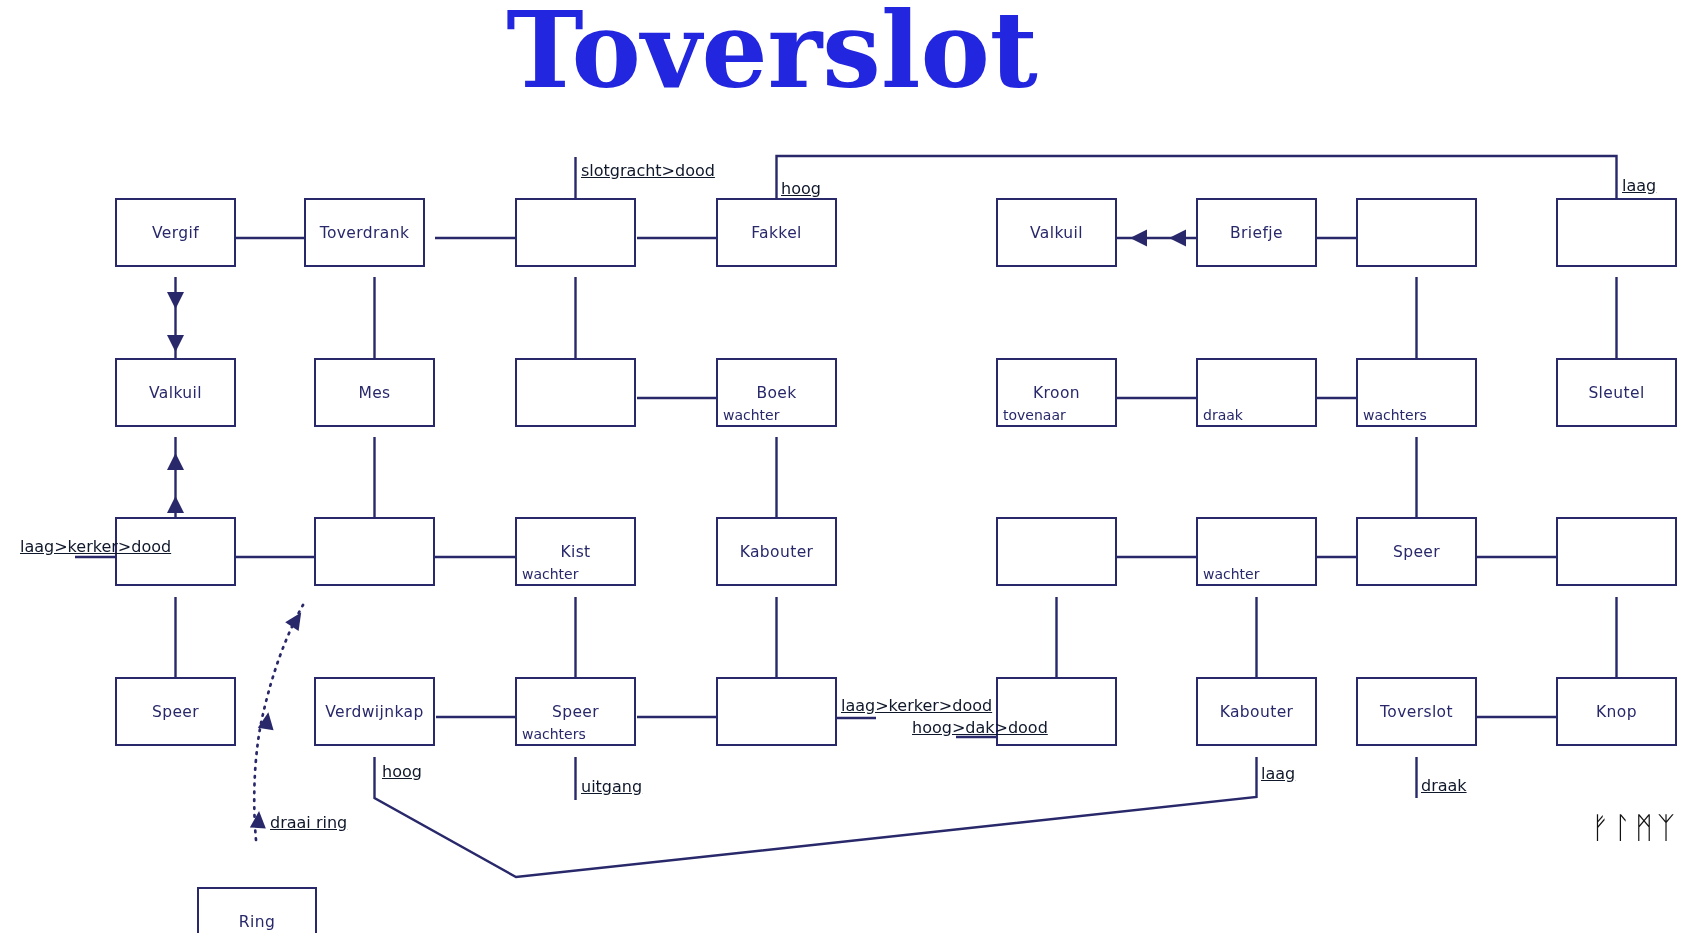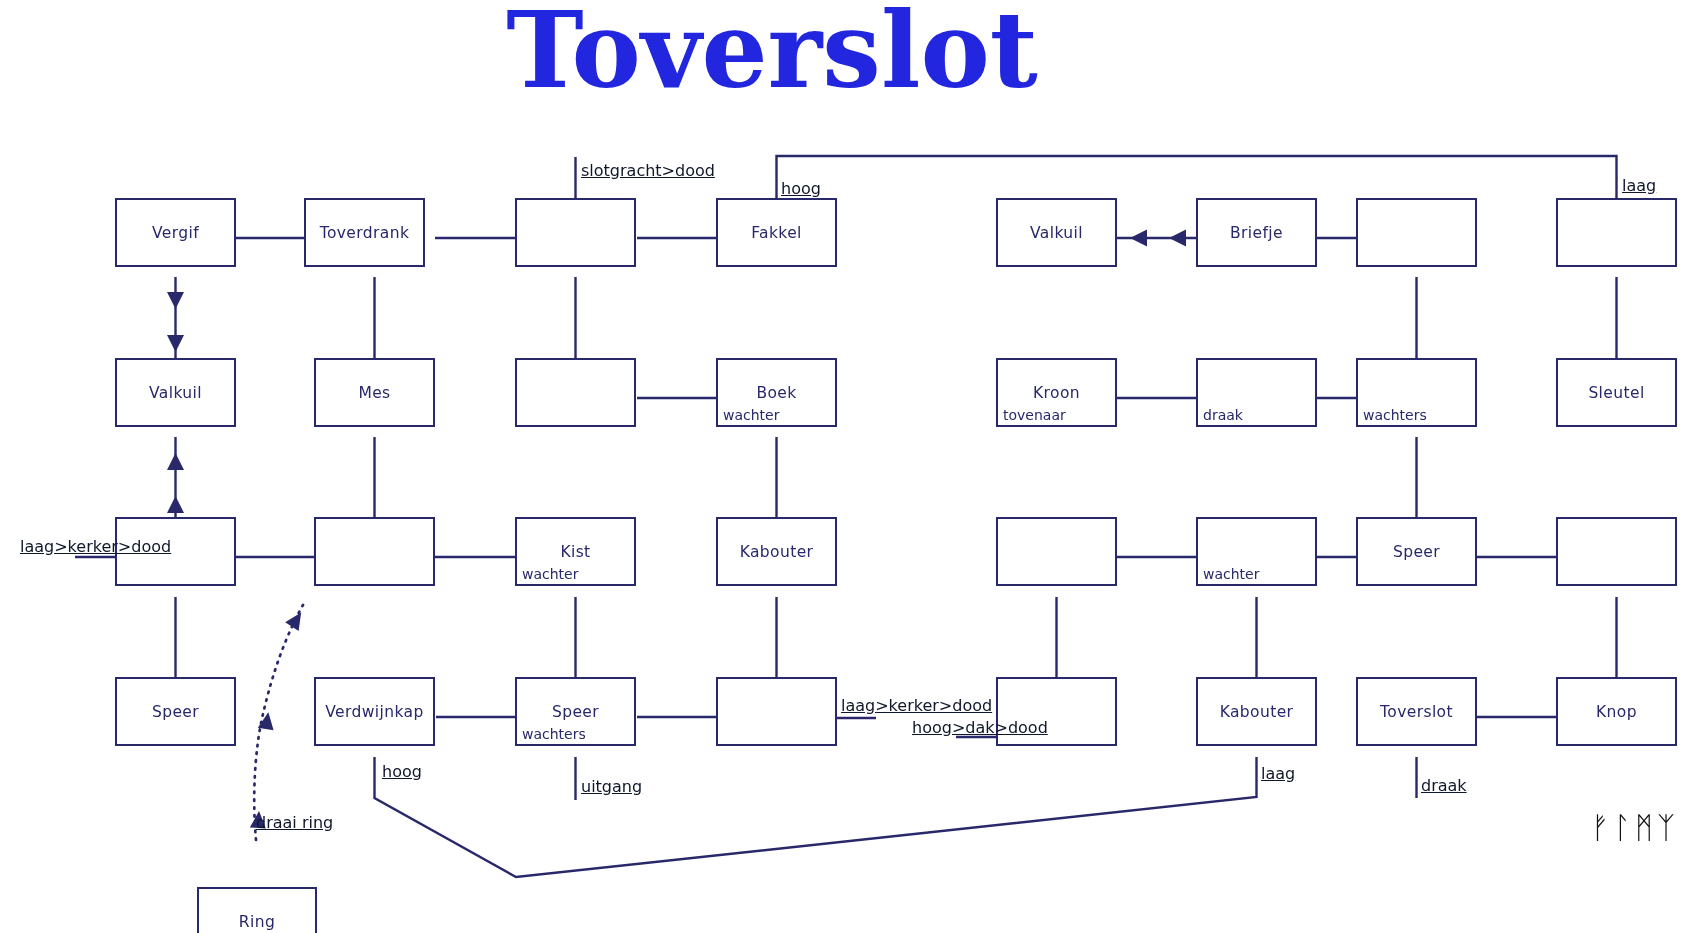--- a/index.html
+++ b/index.html
@@ -254,13 +254,13 @@
 <div class="edge-label" style="left:581px;top:161px">slotgracht&gt;dood</div>
 <div class="edge-label" style="left:781px;top:179px">hoog</div>
 <div class="edge-label" style="left:1622px;top:176px">laag</div>
 <div class="edge-label" style="left:20px;top:537px">laag&gt;kerker&gt;dood</div>
 <div class="edge-label" style="left:841px;top:696px">laag&gt;kerker&gt;dood</div>
 <div class="edge-label" style="left:912px;top:718px">hoog&gt;dak&gt;dood</div>
 <div class="edge-label" style="left:382px;top:762px">hoog</div>
 <div class="edge-label" style="left:581px;top:777px">uitgang</div>
 <div class="edge-label" style="left:1261px;top:764px">laag</div>
 <div class="edge-label" style="left:1421px;top:776px">draak</div>
-<div class="edge-label" style="left:256px;top:813px">draai ring</div>
+<div class="edge-label" style="left:270px;top:813px">draai ring</div>
 
 </body></html>

